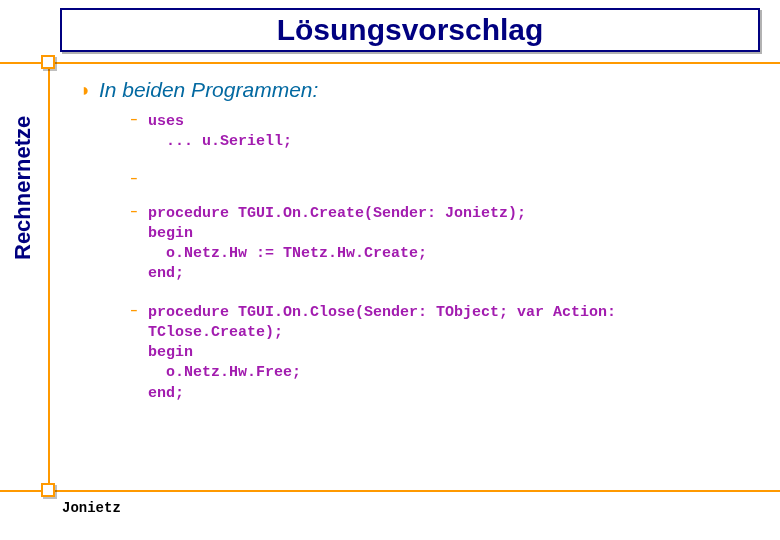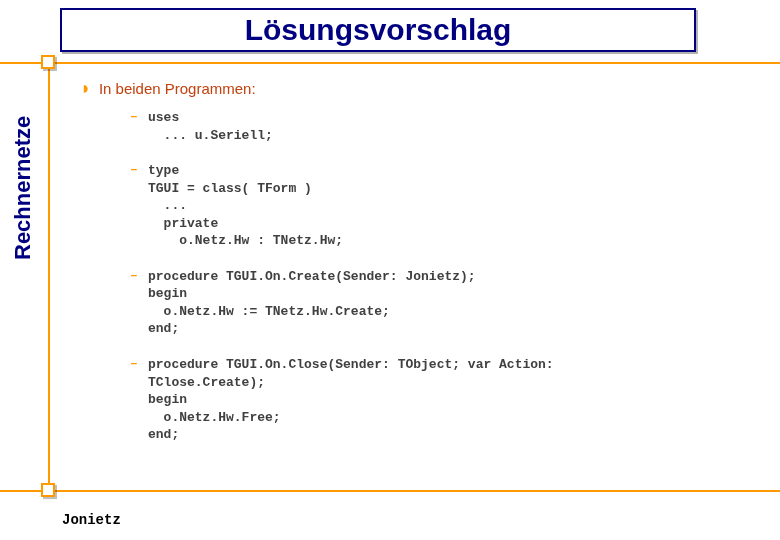--- a/index.html
+++ b/index.html
@@ -8,21 +8,21 @@
     height: 540px;
     background: #fff;
     font-family: Arial, Helvetica, sans-serif;
     position: relative;
     overflow: hidden;
   }
   .title-box {
     position: absolute;
     left: 60px;
     top: 8px;
-    width: 636px;
+    width: 700px;
     height: 44px;
     border: 2px solid #000080;
     box-shadow: 2px 2px 0 rgba(0,0,0,0.3);
     display: flex;
     align-items: center;
     justify-content: center;
   }
   .title-text {
     color: #000080;
     font-size: 30px;
@@ -83,48 +83,49 @@
     display: flex;
     align-items: center;
     gap: 8px;
     margin-bottom: 10px;
   }
   .bullet-arrow {
     color: #FF9900;
     font-size: 18px;
   }
   .bullet-text {
-    font-size: 15px;
-    color: #c2410c;
+    font-size: 21px;
+    color: #0369a1;
+    font-style: italic;
   }
   .sub-item {
     display: flex;
     margin-left: 50px;
     margin-bottom: 18px;
   }
   .dash {
     color: #FF9900;
     font-family: "Courier New", monospace;
     font-size: 13px;
     font-weight: bold;
     width: 18px;
     flex-shrink: 0;
   }
   .code {
     font-family: "Courier New", monospace;
-    font-size: 13px;
+    font-size: 15px;
     font-weight: bold;
-    color: #404040;
+    color: #a21caf;
     white-space: pre;
     line-height: 1.35;
   }
   .footer {
     position: absolute;
     left: 62px;
-    top: 512px;
+    top: 500px;
     font-family: "Courier New", monospace;
     font-weight: bold;
     font-size: 14px;
     color: #000;
     text-align: right;
   }
 </style>
 </head>
 <body>
 
@@ -147,25 +148,20 @@
   </div>
 
   <div class="sub-item">
     <span class="dash">–</span>
     <div class="code">uses
   ... u.Seriell;</div>
   </div>
 
   <div class="sub-item">
     <span class="dash">–</span>
-    <div class="code">type
-TGUI = class( TForm )
-  ...
-  private
-    o.Netz.Hw : TNetz.Hw;</div>
   </div>
 
   <div class="sub-item">
     <span class="dash">–</span>
     <div class="code">procedure TGUI.On.Create(Sender: Jonietz);
 begin
   o.Netz.Hw := TNetz.Hw.Create;
 end;</div>
   </div>
 

